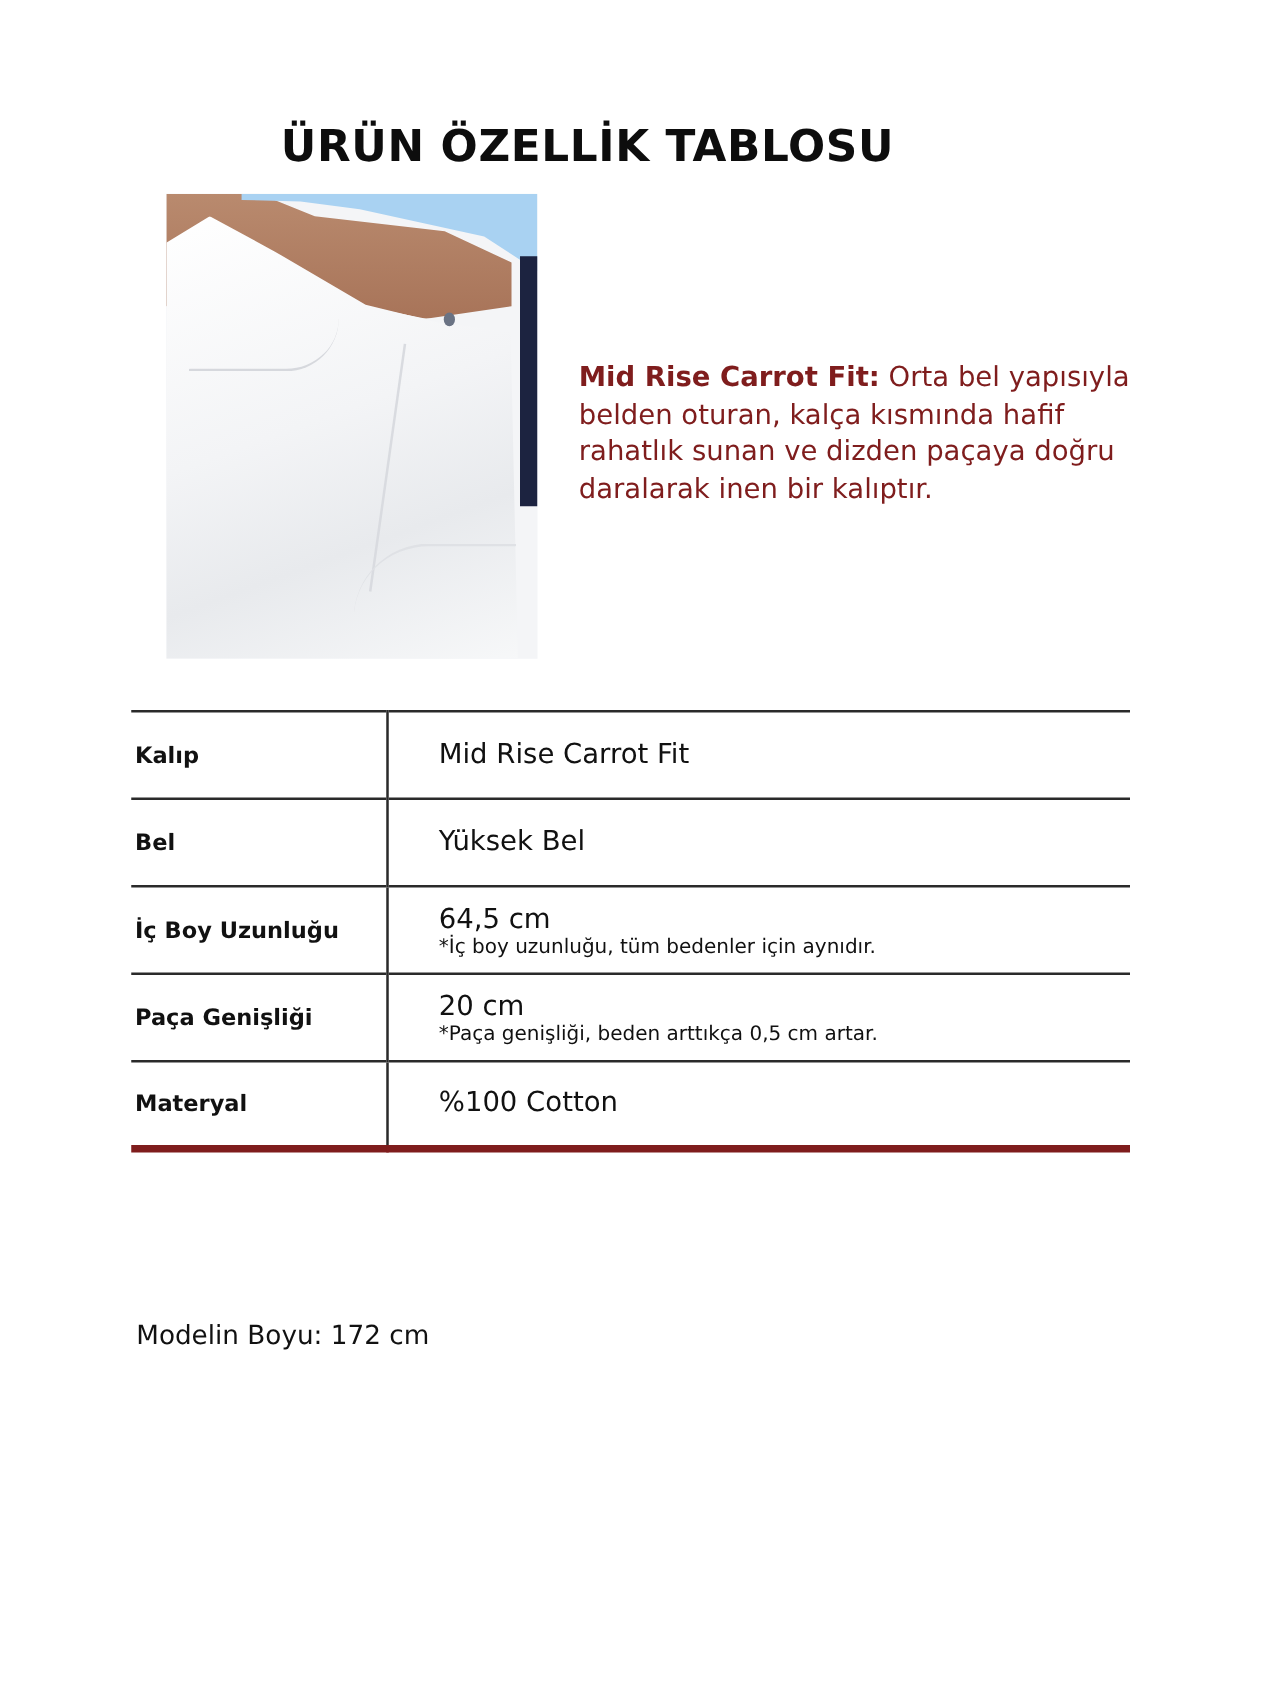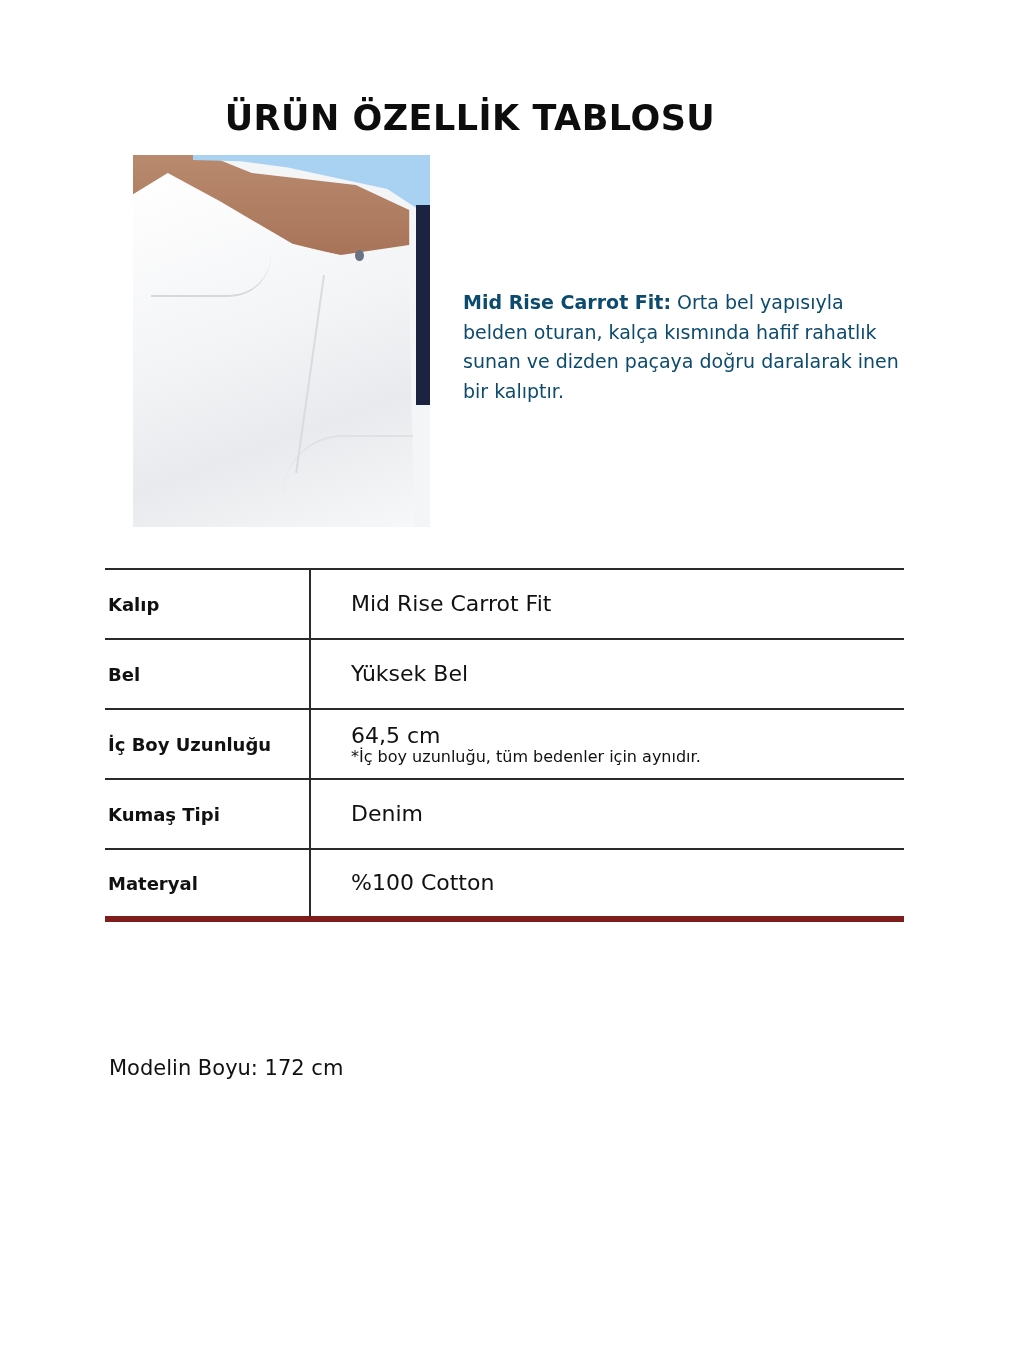--- a/index.html
+++ b/index.html
@@ -84,23 +84,23 @@
       left: 150px; top: 280px; width: 130px; height: 92px;
       border-top: 2px solid #dfe1e5;
       border-radius: 60px 0 0 0;
     }
 
     .description {
       position: absolute;
       left: 463px;
       top: 288px;
       width: 450px;
-      font-size: 19px;
+      font-size: 22px;
       line-height: 29.5px;
-      color: #0c4a6e;
+      color: #7f1d1d;
       margin: 0;
     }
     .description .lead {
       font-weight: bold;
     }
 
     
     .spec-table {
       position: absolute;
       left: 105px;
@@ -187,23 +187,24 @@
       </td>
     </tr>
     <tr>
       <td class="key">İç Boy Uzunluğu</td>
       <td class="val">
         <span class="main">64,5 cm</span>
         <span class="note">*İç boy uzunluğu, tüm bedenler için aynıdır.</span>
       </td>
     </tr>
     <tr>
-      <td class="key">Kumaş Tipi</td>
-      <td class="val">
-        <span class="main">Denim</span>
+      <td class="key">Paça Genişliği</td>
+      <td class="val">
+        <span class="main">20 cm</span>
+        <span class="note">*Paça genişliği, beden arttıkça 0,5 cm artar.</span>
       </td>
     </tr>
     <tr>
       <td class="key">Materyal</td>
       <td class="val">
         <span class="main">%100 Cotton</span>
       </td>
     </tr>
   </tbody>
 </table>

